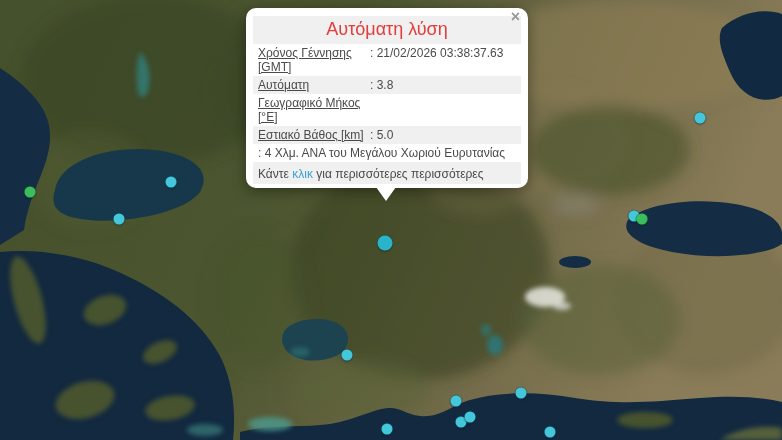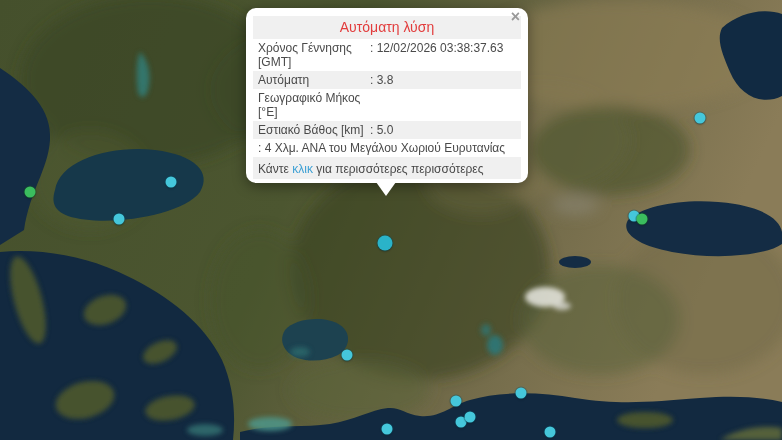--- a/index.html
+++ b/index.html
@@ -32,25 +32,25 @@
     content:"";position:absolute;left:130px;bottom:-13px;width:0;height:0;
     border-left:10px solid transparent;border-right:10px solid transparent;
     border-top:14px solid #fff;
   }
   .popup-close{
     position:absolute;top:1px;right:8px;font-size:16px;line-height:16px;
     color:#999;cursor:pointer;font-weight:bold;
   }
   .popup-body > div:nth-child(odd){background:#f0f0f0;}
   .popup-title{
-    color:var(--accent-red,#e23c3c);text-align:center;font-size:14px;
+    color:var(--accent-red,#e23c3c);text-align:center;font-size:18px;
     padding:3px 0 4px;
   }
   .row{display:flex;font-size:12px;line-height:14px;padding:2px 5px;}
-  .row .label{width:112px;flex:none;}
+  .row .label{width:112px;flex:none;text-decoration:underline;}
   .row .value{flex:1;}
   .popup-footer{font-size:12px;line-height:14px;padding:5px 5px 3px;}
   .popup-footer .link{color:var(--link-blue,#3b9fd4);cursor:pointer;text-align:right;}
 </style>
 </head>
 <body>
 
 <div class="map-layer">
   <svg viewBox="0 0 782 440" xmlns="http://www.w3.org/2000/svg">
     <defs>
@@ -144,21 +144,21 @@
     <div class="marker" style="left: 700px; top: 118px;"></div>
   </div>
 
 <div class="popup">
   <span class="popup-close">×</span>
   <div class="popup-body">
     <div class="popup-title">Αυτόματη λύση</div>
 
     <div class="row">
       <span class="label">Χρόνος Γέννησης [GMT]</span>
-      <span class="value">: 12/02/2026 03:38:37.63</span>
+      <span class="value">: 21/02/2026 03:38:37.63</span>
     </div>
     <div class="row">
       <span class="label">Αυτόματη</span>
       <span class="value">: 3.8</span>
     </div>
     <div class="row">
       <span class="label">Γεωγραφικό Μήκος [°E]</span>
     </div>
     <div class="row">
       <span class="label">Εστιακό Βάθος [km]</span>

